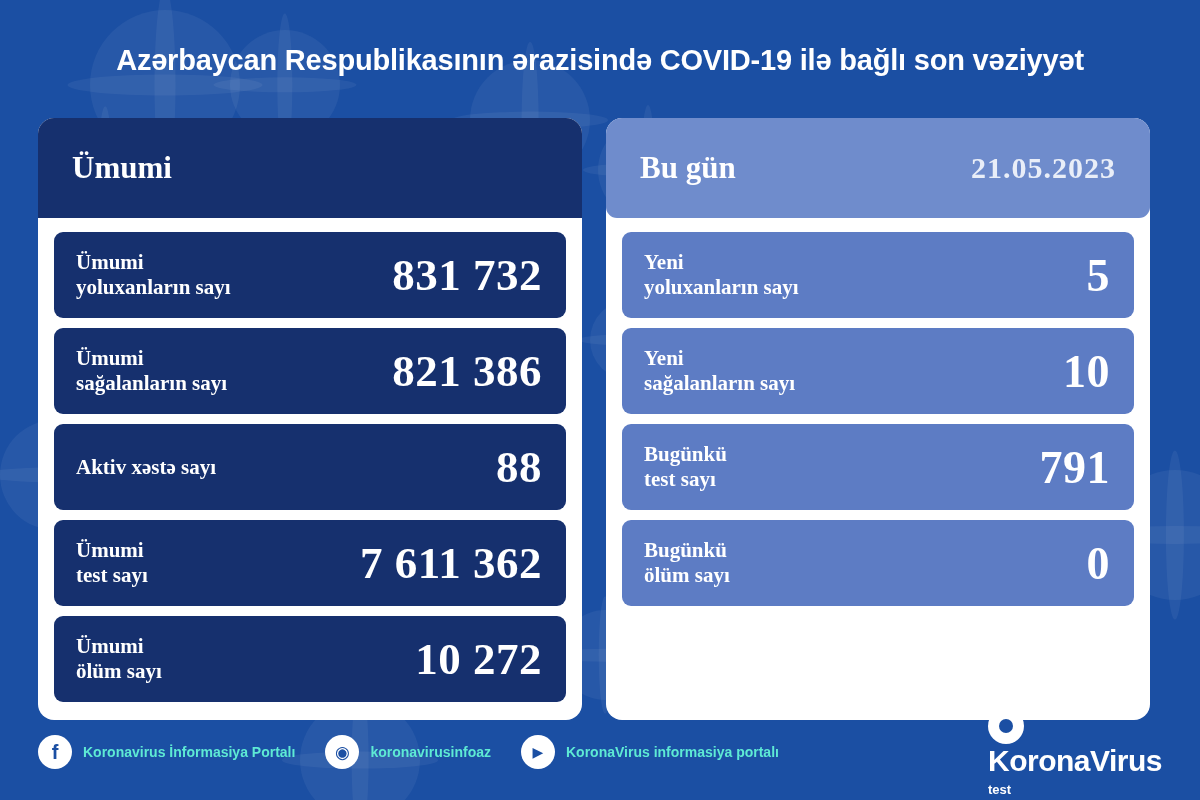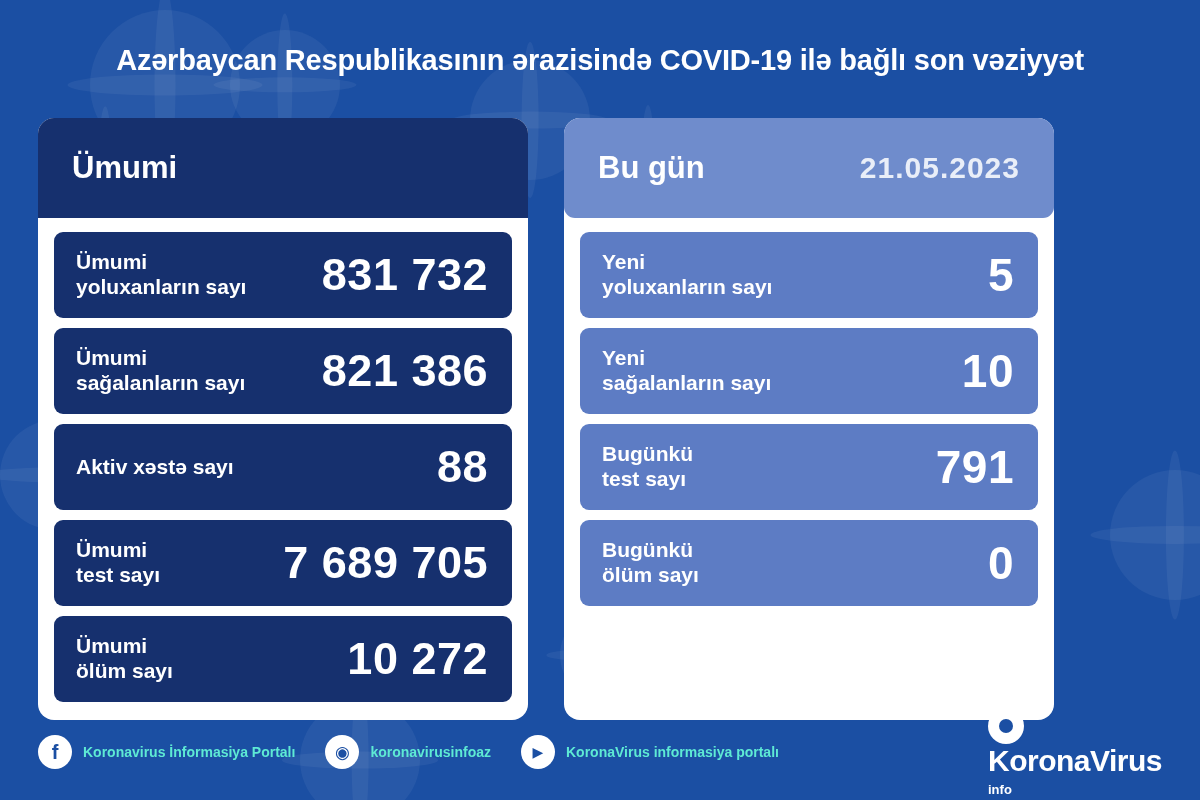--- a/index.html
+++ b/index.html
@@ -43,23 +43,24 @@
     text-align: center;
     color: #ffffff;
     font-size: 29px;
     font-weight: bold;
     letter-spacing: -0.2px;
     white-space: nowrap;
   }
   .columns {
     position: absolute;
     left: 38px; top: 118px;
-    width: 1016px;
-    display: flex;
-    gap: 36px;
+    width: 1124px;
+    display: flex;
+    gap: 24px;
+    font-family: Liberation Serif, serif;
   }
   .card {
     width: 544px;
     border-radius: 16px;
     overflow: hidden;
     background: #ffffff;
     display: flex;
     flex-direction: column;
   }
   .card-head {
@@ -212,21 +213,21 @@
 sağalanların sayı</span>
           <span class="rvalue">821 386</span>
         </div>
         <div class="row">
           <span class="rlabel">Aktiv xəstə sayı</span>
           <span class="rvalue">88</span>
         </div>
         <div class="row">
           <span class="rlabel">Ümumi
 test sayı</span>
-          <span class="rvalue">7 689 705</span>
+          <span class="rvalue">7 611 362</span>
         </div>
         <div class="row">
           <span class="rlabel">Ümumi
 ölüm sayı</span>
           <span class="rvalue">10 272</span>
         </div>
       </div>
     </div>
 
     <div class="card right">
@@ -269,17 +270,17 @@
       <span class="glyph" style="font-size:17px;">◉</span>
       <span class="sname">koronavirusinfoaz</span>
     </div>
     <div class="social">
       <span class="glyph" style="font-size:14px;">▶</span>
       <span class="sname">KoronaVirus informasiya portalı</span>
     </div>
     <div class="brand">
       <span class="mark"></span>
       <span class="btext">KoronaVirus</span>
-      <span class="bsuffix">info</span>
+      <span class="bsuffix">test</span>
     </div>
   </div>
 
 </div>
 
 </body></html>

